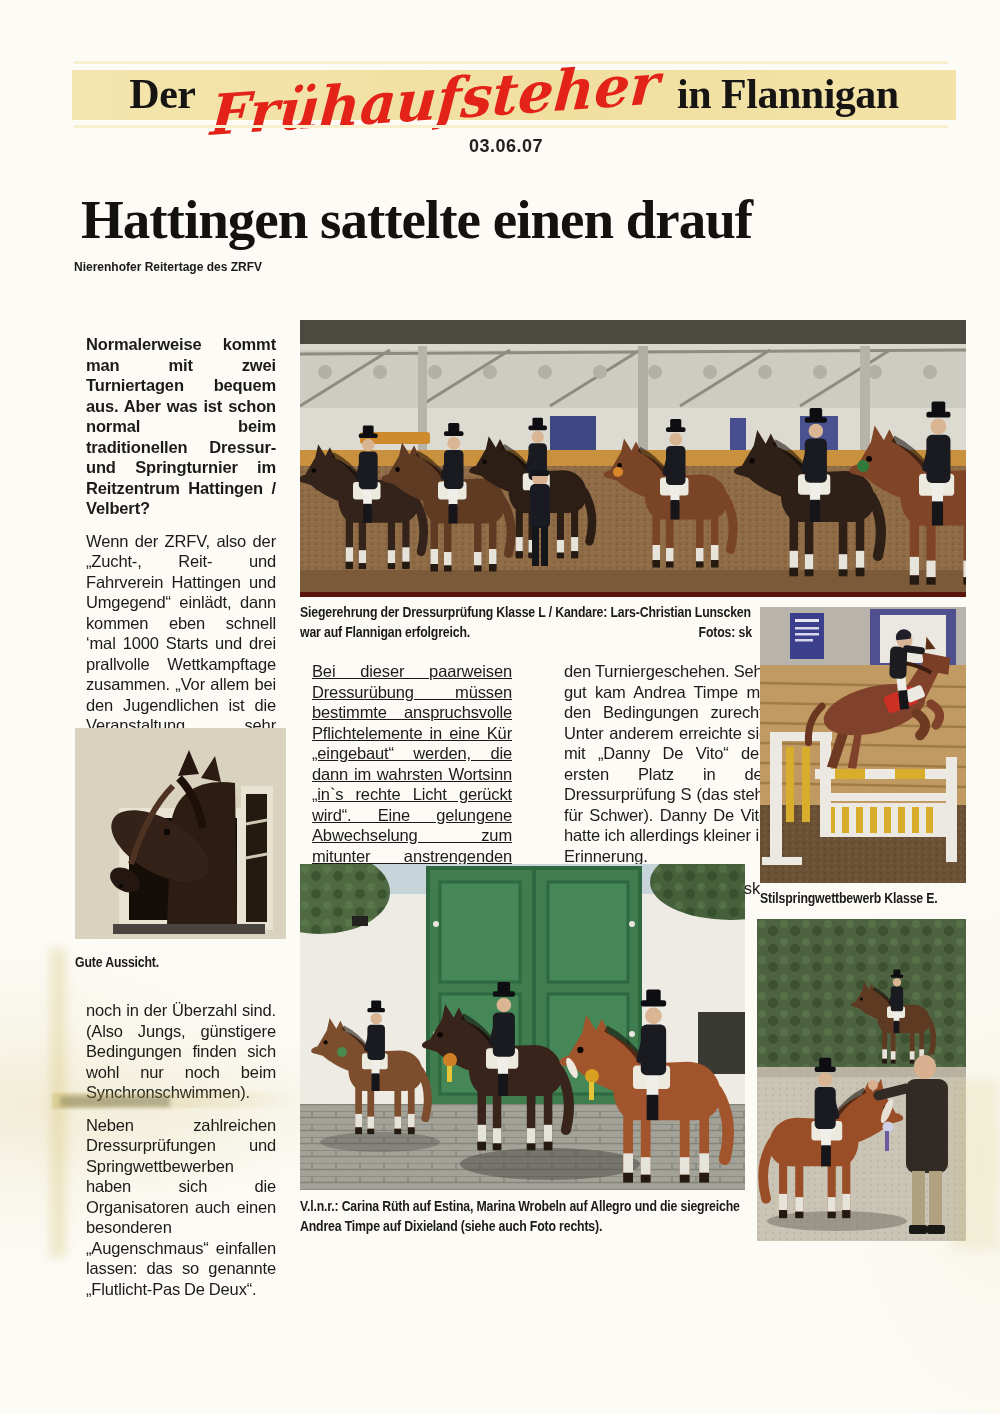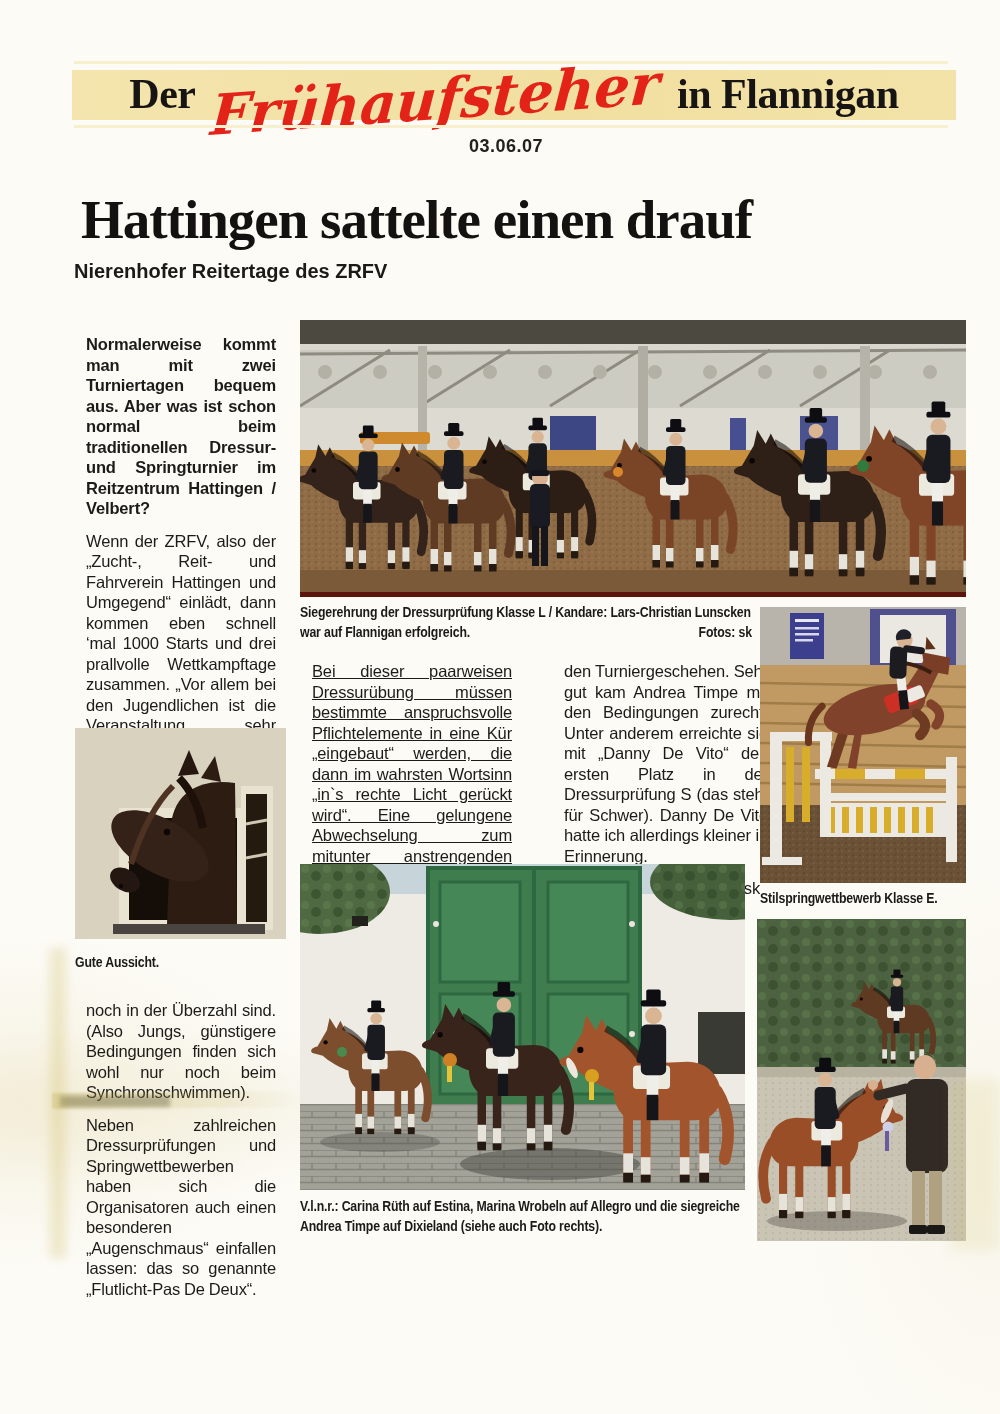--- a/index.html
+++ b/index.html
@@ -13,21 +13,21 @@
     font-family:"Liberation Sans", sans-serif;color:#1c1b19;
   }
   
   .band{position:absolute;left:72px;top:70px;width:884px;height:50px;background:linear-gradient(90deg,#f4e5ae,#f1dfa0 55%,#f3e3a8);display:flex;justify-content:center;gap:16px;}
   .band::before,.band::after{content:"";position:absolute;left:2px;right:8px;height:3px;background:#f7efcd;}
   .band::before{top:-9px}.band::after{bottom:-8px}
   .mh-black{font-family:"Liberation Serif",serif;font-weight:bold;font-size:42px;letter-spacing:-.5px;color:#171513;white-space:nowrap;}
   .mh-logo{font-family:"DejaVu Serif",serif;font-style:italic;font-weight:bold;font-size:56px;color:#e32318;transform:rotate(-4deg) skewX(-8deg);display:inline-block;position:relative;top:-4px;white-space:nowrap;}
   .date{position:absolute;left:72px;top:136px;width:868px;text-align:center;font-weight:bold;font-size:18px;letter-spacing:.5px;color:#23211e;}
   .headline{position:absolute;left:73px;top:180px;width:870px;margin:8px;font-family:"Liberation Serif",serif;font-weight:bold;font-size:55px;letter-spacing:-1px;color:#141210;white-space:nowrap;}
-  .subheadline{position:absolute;left:74px;top:260px;margin:0;font-size:20px;font-weight:bold;color:#1b1a18;}
+  .subheadline{position:absolute;left:74px;top:260px;margin:0;font-size:12px;font-weight:bold;color:#1b1a18;}
   
   .col{position:absolute;text-align:justify;font-size:16.5px;line-height:20.5px;letter-spacing:-.15px;word-spacing:-.5px;}
   .col p{margin:12px;}
   .intro{font-weight:bold;}
   .col-left-1{left:74px;top:322px;width:214px;}
   .col-left-2{left:74px;top:988px;width:214px;}
   .col-mid-a{left:300px;top:649px;width:224px;text-decoration:underline;}
   .col-mid-b{left:552px;top:649px;width:228px;}
   .sig{text-align:right;padding-right:20px;font-size:16.5px;line-height:20.5px;}
   

